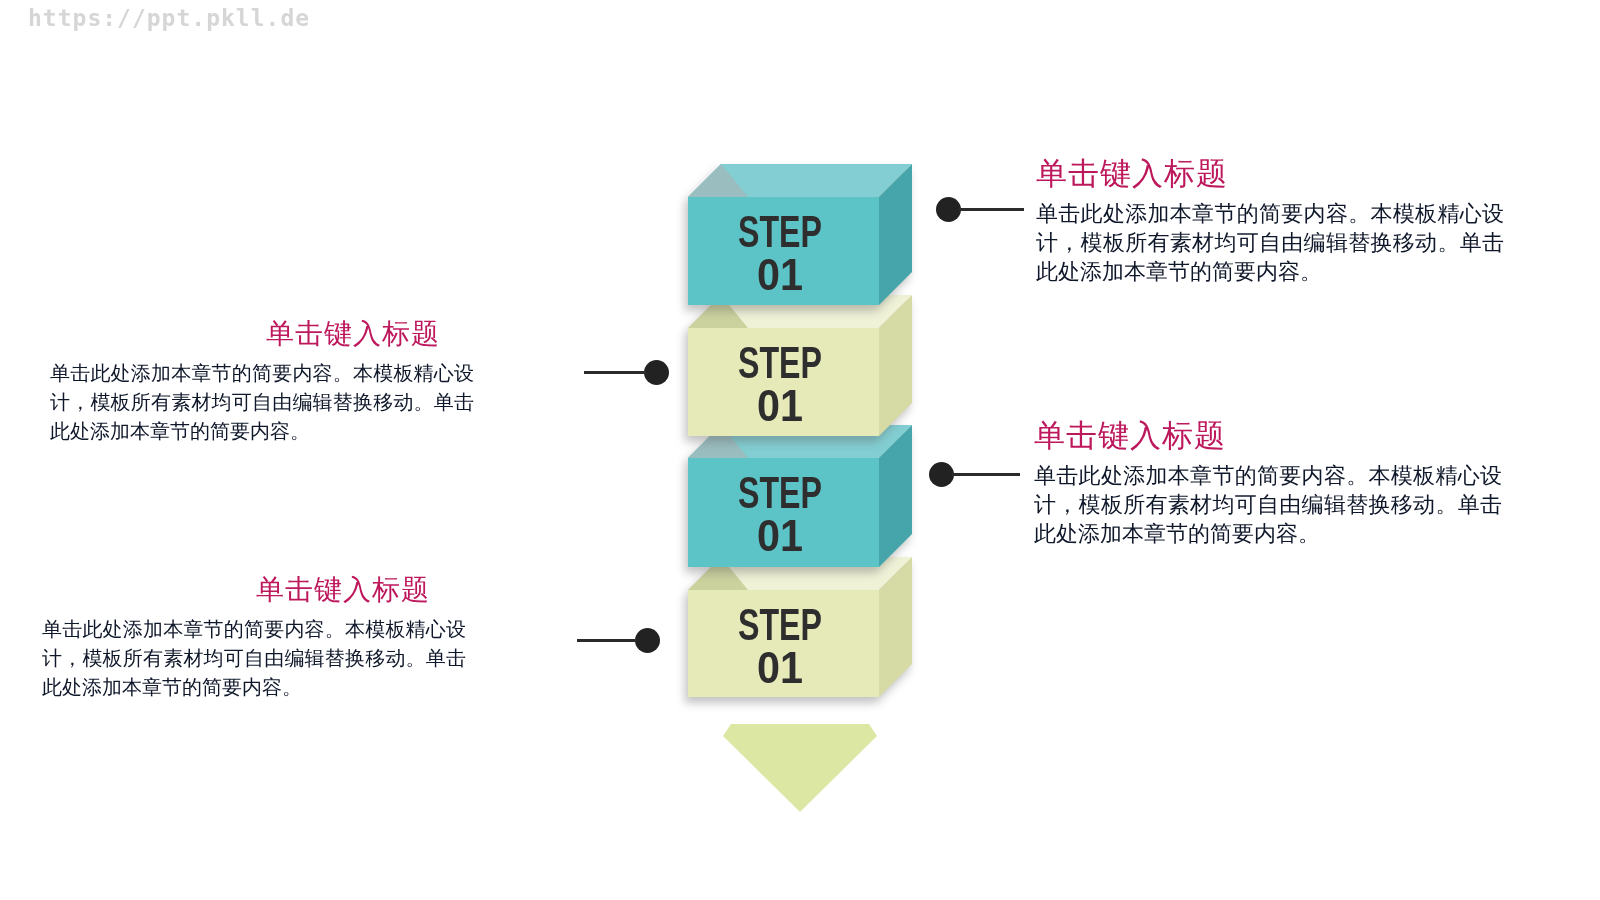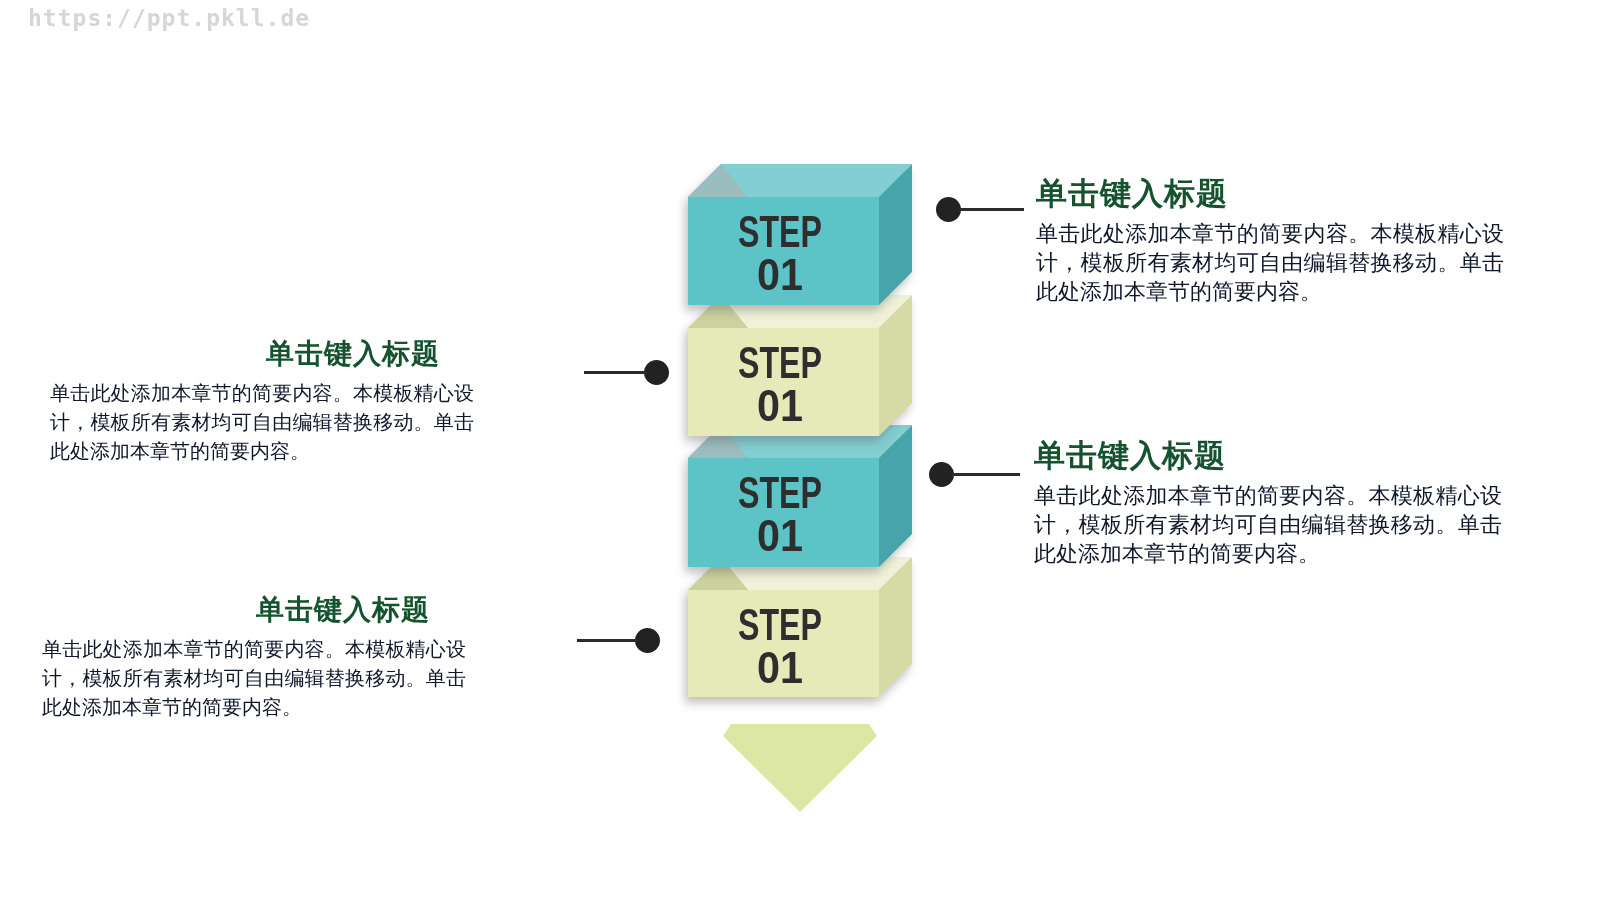--- a/index.html
+++ b/index.html
@@ -24,25 +24,24 @@
     font-family: "DejaVu Sans Mono", monospace;
     font-weight: bold;
     font-size: 23px;
     color: #d6d6d6;
     letter-spacing: 1px;
     user-select: none;
   }
   
   .callout { position: absolute; }
   .callout .title {
-    font-weight: 700;
-    color: #14532d;
+    font-weight: 400;
+    color: #be185d;
     letter-spacing: 1px;
     line-height: 1.15;
-    margin-top: 20px;
   }
   .callout .body {
     color: #0f172a;
     line-height: 29px;
     text-align: justify;
   }
   .callout.right .title { font-size: 31px; text-align: left; }
   .callout.right .body  { font-size: 22px; margin-top: 7px; width: 468px; }
   .callout.left .title  { font-size: 28px; text-align: center; }
   .callout.left .body   { font-size: 20px; margin-top: 9px; width: 424px; }

